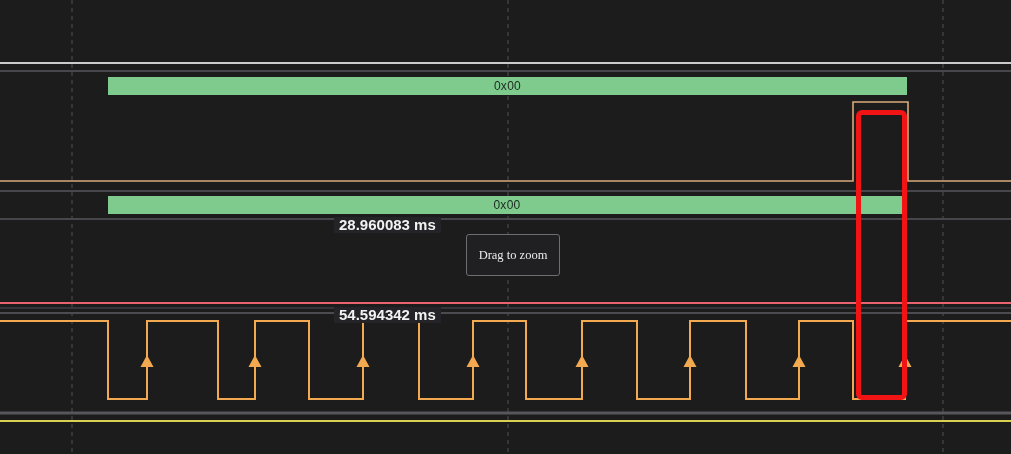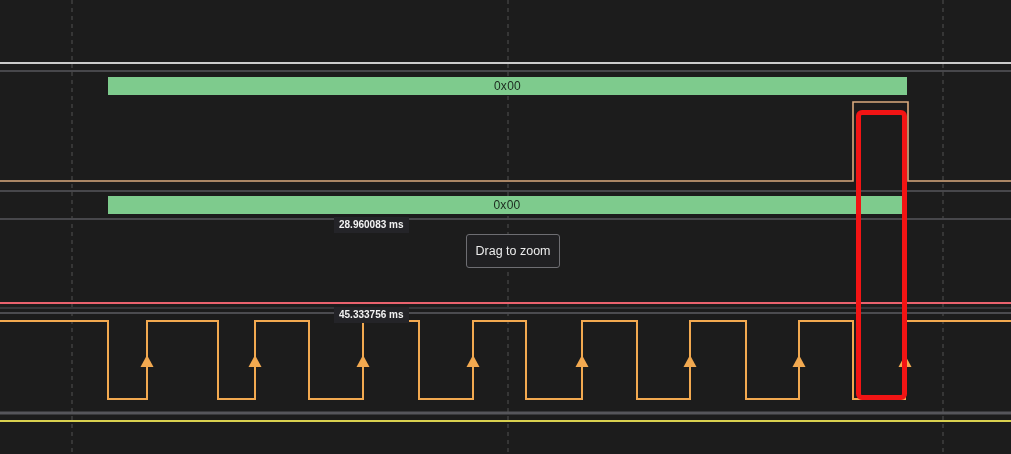--- a/index.html
+++ b/index.html
@@ -29,21 +29,21 @@
     color:var(--green-text,#1c291f);
     font-size:12px;
     line-height:18px;
     letter-spacing:.3px;
   }
   .marker-label{
     position:absolute;
     background:var(--marker-bg,#242428);
     color:var(--marker-text,#f2f2f2);
     font-weight:bold;
-    font-size:10px;
+    font-size:15px;
     line-height:16px;
     padding:0 5px;
     white-space:nowrap;
     z-index:3;
   }
   .tooltip{
     position:absolute;
     background:var(--tooltip-bg,#202022);
     border:1px solid var(--tooltip-border,#6e6e72);
     border-radius:3px;
@@ -95,19 +95,19 @@
   <div class="decoder-bar" style="left: 108px; top: 77px; width: 799px; height: 18px;">
     <span>0x00</span>
   </div>
 
   <div class="decoder-bar" style="left: 108px; top: 196px; width: 798px; height: 18px;">
     <span>0x00</span>
   </div>
 
   <div class="marker-label" style="left: 334px; top: 217px;">28.960083 ms</div>
 
-  <div class="marker-label" style="left: 334px; top: 307px;">45.333756 ms</div>
+  <div class="marker-label" style="left: 334px; top: 307px;">54.594342 ms</div>
 
-  <div class="tooltip" style="left: 466px; top: 234px; width: 94px; height: 34px;">Drag to zoom</div>
+  <div class="tooltip" style="left: 466px; top: 234px; width: 94px; height: 42px; font-family: Liberation Serif, serif;">Drag to zoom</div>
 
   <div class="selection" style="left: 856px; top: 110px; width: 51px; height: 290px;"></div>
 
 </div>
 
 </body></html>

